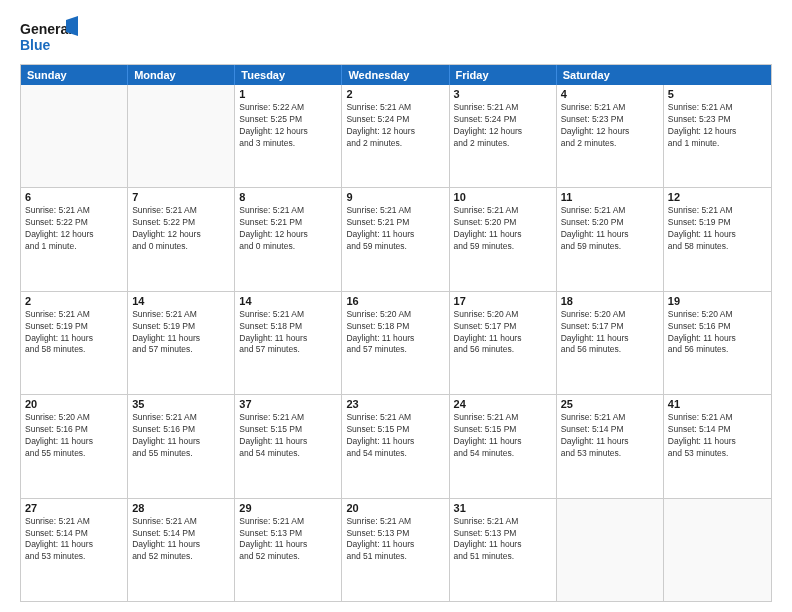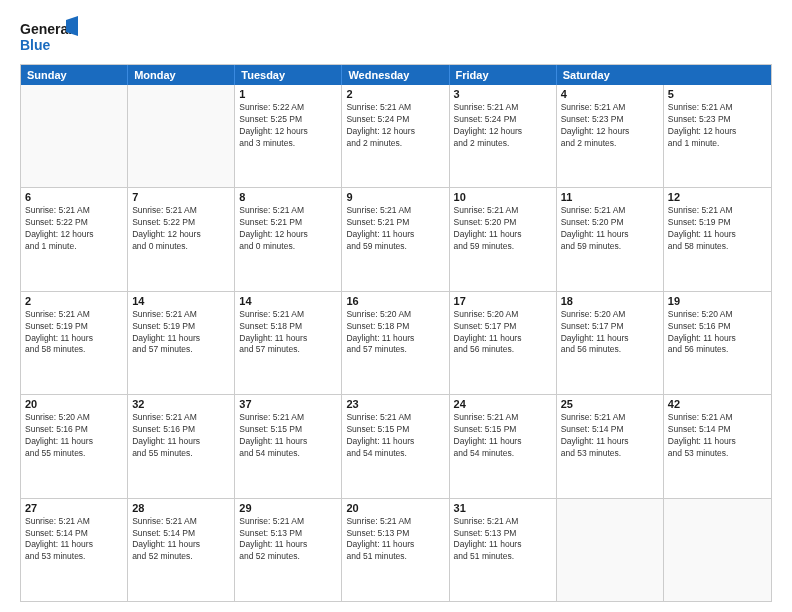--- a/index.html
+++ b/index.html
@@ -268,21 +268,21 @@
         </div>
         <div class="cal-row">
           <div class="cal-cell">
             <div class="day-num">20</div>
             <div class="cell-info" style="white-space: pre-line;">Sunrise: 5:20 AM
 Sunset: 5:16 PM
 Daylight: 11 hours
 and 55 minutes.</div>
           </div>
           <div class="cal-cell">
-            <div class="day-num">32</div>
+            <div class="day-num">35</div>
             <div class="cell-info" style="white-space: pre-line;">Sunrise: 5:21 AM
 Sunset: 5:16 PM
 Daylight: 11 hours
 and 55 minutes.</div>
           </div>
           <div class="cal-cell">
             <div class="day-num">37</div>
             <div class="cell-info" style="white-space: pre-line;">Sunrise: 5:21 AM
 Sunset: 5:15 PM
 Daylight: 11 hours
@@ -303,21 +303,21 @@
 and 54 minutes.</div>
           </div>
           <div class="cal-cell">
             <div class="day-num">25</div>
             <div class="cell-info" style="white-space: pre-line;">Sunrise: 5:21 AM
 Sunset: 5:14 PM
 Daylight: 11 hours
 and 53 minutes.</div>
           </div>
           <div class="cal-cell">
-            <div class="day-num">42</div>
+            <div class="day-num">41</div>
             <div class="cell-info" style="white-space: pre-line;">Sunrise: 5:21 AM
 Sunset: 5:14 PM
 Daylight: 11 hours
 and 53 minutes.</div>
           </div>
         </div>
         <div class="cal-row">
           <div class="cal-cell">
             <div class="day-num">27</div>
             <div class="cell-info" style="white-space: pre-line;">Sunrise: 5:21 AM

